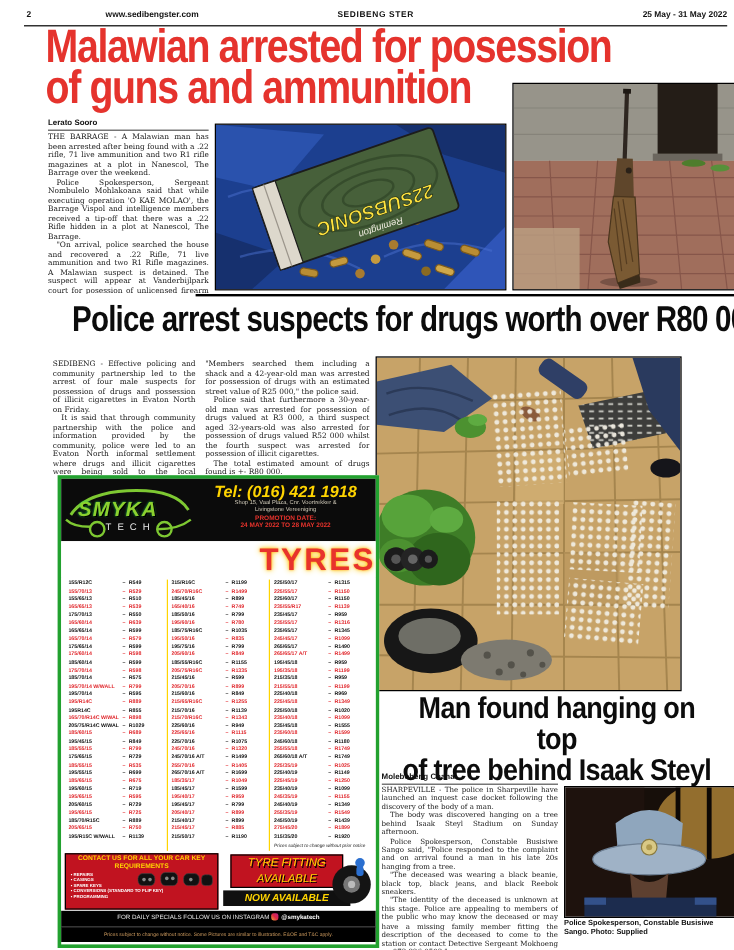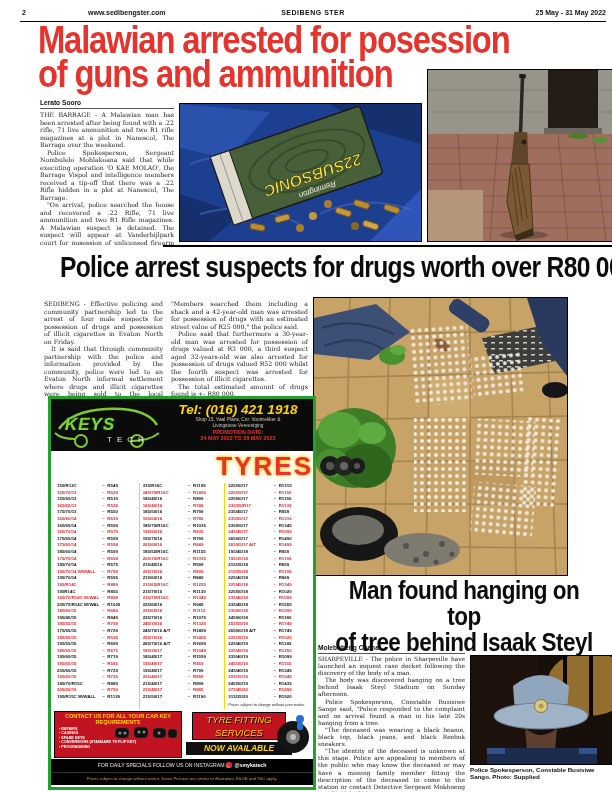--- a/index.html
+++ b/index.html
@@ -48,21 +48,21 @@
   #photo-drugs{left:313px;top:297px;width:253px;height:277px;}
   #photo-officer{left:470px;top:655px;width:141px;height:108px;}
   .photo svg{display:block;}
   
   .ad{position:absolute;left:48px;top:396px;width:268px;height:394px;background:#fff;
       border:3px solid #22a12f;box-sizing:border-box;}
   .ad-header{height:52px;background:#0b0b0b;display:flex;overflow:hidden;}
   .ad-logo{width:112px;position:relative;}
   .logo-main{position:absolute;left:14px;top:16px;font-size:17px;font-weight:bold;font-style:italic;
       color:#8bd12f;letter-spacing:1px;text-shadow:1px 1px 0 #000,0 0 2px #2d5;}
-  .logo-sub{position:absolute;left:56px;top:36px;font-size:8px;color:#e8e8e8;letter-spacing:5px;text-align:center;}
+  .logo-sub{position:absolute;left:37px;top:36px;font-size:8px;color:#e8e8e8;letter-spacing:5px;text-align:center;}
   .ad-contact{flex:1;text-align:center;padding-top:3px;}
   .ad-tel{color:#ffd400;font-weight:bold;font-style:italic;font-size:13.5px;line-height:15px;}
   .ad-addr{font-size:4.8px;color:#cfc9b8;line-height:5.6px;}
   .ad-promo-label{color:#e8332c;font-weight:bold;font-size:5.4px;line-height:6px;margin-top:1px;}
   .ad-promo-dates{color:#e8332c;font-weight:bold;font-size:5.4px;line-height:6px;}
   .tyres-banner{height:30px;background:#fff;text-align:right;position:relative;}
   .tyres-word{display:inline-block;font-size:26px;font-weight:bold;color:#e8332c;letter-spacing:2px;
       line-height:30px;text-shadow:0 0 2px #ffaa00,0 0 5px #ffcc00;}
   .tyre-stack{position:absolute;top:3px;margin-left:6px;}
   .price-table{display:flex;height:228px;padding:2px 3px 0;background:#fff;box-sizing:border-box;}
@@ -285,21 +285,21 @@
 
   <div class="ad">
     <div class="ad-header">
       <div class="ad-logo">
         <svg width="112" height="52" viewBox="0 0 112 52">
           <path d="M8,30 Q20,12 55,10 Q95,8 106,26" stroke="#7ec832" stroke-width="2.5" fill="none"></path>
           <path d="M4,34 Q10,40 24,40 M80,42 Q98,42 108,34" stroke="#7ec832" stroke-width="2" fill="none"></path>
           <circle cx="30" cy="42" r="6" stroke="#7ec832" stroke-width="2" fill="none"></circle>
           <circle cx="86" cy="42" r="6" stroke="#7ec832" stroke-width="2" fill="none"></circle>
         </svg>
-        <span class="logo-main">KEYS</span>
+        <span class="logo-main">SMYKA</span>
         <span class="logo-sub">TECH</span>
       </div>
       <div class="ad-contact">
         <div class="ad-tel">Tel: (016) 421 1918</div>
         <div class="ad-addr">Shop 15, Vaal Plaza, Cnr. Voortrekker &amp;</div>
         <div class="ad-addr">Livingstone Vereeniging</div>
         <div class="ad-promo-label">PROMOTION DATE:</div>
         <div class="ad-promo-dates">24 MAY 2022 TO 28 MAY 2022</div>
       </div>
     </div>
@@ -840,21 +840,21 @@
               <circle cx="11" cy="8" r="1.5"></circle>
           <circle cx="25" cy="7" r="1.5"></circle>
               <circle cx="30" cy="7" r="1.5"></circle>
               <circle cx="45" cy="8" r="1.5"></circle>
             </g>
         </svg>
       </div>
       <div class="fitting-area">
         <div class="fitting-box">
           <div>TYRE FITTING</div>
-          <div>SERVICES</div>
+          <div>AVAILABLE</div>
         </div>
         <div class="available-box">NOW AVAILABLE</div>
         <svg class="mascot" width="34" height="46" viewBox="0 0 34 46">
           <circle cx="17" cy="26" r="16" fill="#141414"></circle>
           <circle cx="17" cy="26" r="7" fill="#777"></circle>
           <circle cx="17" cy="26" r="3" fill="#bbb"></circle>
           <circle cx="24" cy="8" r="4" fill="#2a6fd0"></circle>
           <rect x="21" y="11" width="6" height="8" rx="2" fill="#2a6fd0"></rect>
         </svg>
       </div>

